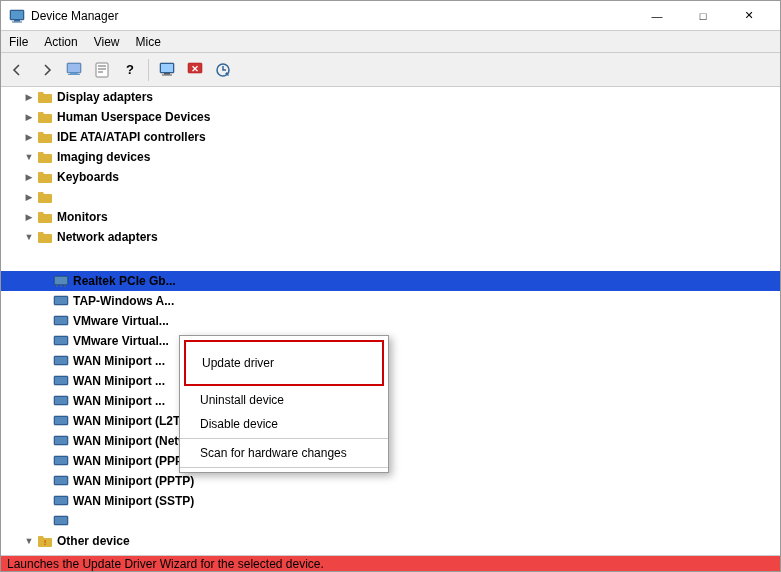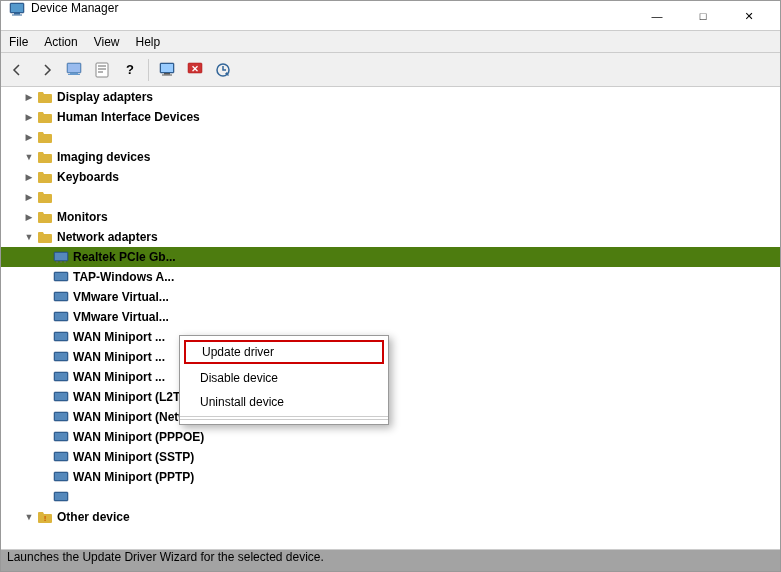--- a/index.html
+++ b/index.html
@@ -19,20 +19,21 @@
       border: 1px solid #999;
       display: flex;
       flex-direction: column;
       background: #f0f0f0;
     }
 
     .title-bar {
       background: #ffffff;
       height: 30px;
       display: flex;
+      align-items: center;
       padding: 0 8px;
       border-bottom: 1px solid #ccc;
       user-select: none;
     }
 
     .title-bar-icon {
       width: 16px;
       height: 16px;
       margin-right: 6px;
       display: flex;
@@ -131,21 +132,21 @@
 
     .tree-item {
       display: flex;
       align-items: center;
       height: 20px;
       padding-left: 4px;
       cursor: pointer;
       white-space: nowrap;
       user-select: none;
     }
-    .tree-item.selected { background: #4d7c0f; }
+    .tree-item.selected { background: #1d4ed8; margin-top: 24px; }
 
     .tree-item .indent { display: inline-block; }
     .tree-item .expand-btn {
       width: 16px;
       height: 16px;
       display: inline-flex;
       align-items: center;
       justify-content: center;
       font-size: 9px;
       color: #666;
@@ -190,38 +191,38 @@
       padding: 5px 20px;
       cursor: pointer;
       font-size: 12px;
       color: #000;
     }
 
     .ctx-item.highlight {
       border: 2px solid #cc0000;
       font-weight: normal;
       margin: 2px 4px;
-      padding: 3px 16px;
+      padding: 14px 16px;
     }
 
     .ctx-item.bold { font-weight: 700; }
 
     .ctx-separator {
       height: 1px;
       background: #ccc;
       margin: 2px 0;
     }
 
     
     .status-bar {
-      height: 22px;
-      background: #a3a3a3;
+      height: 16px;
+      background: #ef4444;
       border-top: 1px solid #ccc;
       display: flex;
-      align-items: flex-start;
+      align-items: flex-end;
       padding: 0 6px;
       font-size: 12px;
     }
   </style>
 </head>
 <body>
 
 <div class="window">
 
   <div class="title-bar">
@@ -238,21 +239,21 @@
       <button class="title-btn">—</button>
       <button class="title-btn">□</button>
       <button class="title-btn close">✕</button>
     </div>
   </div>
 
   <div class="menu-bar">
     <div class="menu-item">File</div>
     <div class="menu-item">Action</div>
     <div class="menu-item">View</div>
-    <div class="menu-item">Help</div>
+    <div class="menu-item">Mice</div>
   </div>
 
   <div class="toolbar">
     <button class="toolbar-btn">
       <svg width="14" height="14" viewBox="0 0 14 14">
           <path d="M8 2 L3 7 L8 12" stroke="#444" stroke-width="1.5" fill="none"></path>
         </svg>
     </button>
     <button class="toolbar-btn">
       <svg width="14" height="14" viewBox="0 0 14 14">
@@ -318,31 +319,32 @@
       </div>
 
       <div class="tree-item">
         <span class="indent" style="width:16px;display:inline-block;"></span>
         <span class="expand-btn">▶</span>
         <span class="item-icon">
           <svg width="16" height="16" viewBox="0 0 16 16">
             <path d="M1 4 Q1 3 2 3 L6 3 L7 5 L14 5 Q15 5 15 6 L15 13 Q15 14 14 14 L2 14 Q1 14 1 13 Z" fill="#dcb43c"></path>
           </svg>
         </span>
-        <span class="item-label">Human Interface Devices</span>
+        <span class="item-label">Human Userspace Devices</span>
       </div>
 
       <div class="tree-item">
         <span class="indent" style="width:16px;display:inline-block;"></span>
         <span class="expand-btn">▶</span>
         <span class="item-icon">
           <svg width="16" height="16" viewBox="0 0 16 16">
             <path d="M1 4 Q1 3 2 3 L6 3 L7 5 L14 5 Q15 5 15 6 L15 13 Q15 14 14 14 L2 14 Q1 14 1 13 Z" fill="#dcb43c"></path>
           </svg>
         </span>
+        <span class="item-label">IDE ATA/ATAPI controllers</span>
       </div>
 
       <div class="tree-item">
         <span class="indent" style="width:16px;display:inline-block;"></span>
         <span class="expand-btn">▼</span>
         <span class="item-icon">
           <svg width="16" height="16" viewBox="0 0 16 16">
             <path d="M1 4 Q1 3 2 3 L6 3 L7 5 L14 5 Q15 5 15 6 L15 13 Q15 14 14 14 L2 14 Q1 14 1 13 Z" fill="#dcb43c"></path>
           </svg>
         </span>
@@ -518,33 +520,33 @@
 
       <div class="tree-item">
         <span class="indent" style="width:32px;display:inline-block;"></span>
         <span class="expand-btn" style="visibility:hidden;">▶</span>
         <span class="item-icon">
           <svg width="16" height="16" viewBox="0 0 16 16">
             <rect x="1" y="3" width="14" height="9" rx="1" fill="#336699" stroke="#224477" stroke-width="0.5"></rect>
             <rect x="2" y="4" width="12" height="7" fill="#5588bb"></rect>
           </svg>
         </span>
+        <span class="item-label">WAN Miniport (PPTP)</span>
+      </div>
+
+      <div class="tree-item">
+        <span class="indent" style="width:32px;display:inline-block;"></span>
+        <span class="expand-btn" style="visibility:hidden;">▶</span>
+        <span class="item-icon">
+          <svg width="16" height="16" viewBox="0 0 16 16">
+            <rect x="1" y="3" width="14" height="9" rx="1" fill="#336699" stroke="#224477" stroke-width="0.5"></rect>
+            <rect x="2" y="4" width="12" height="7" fill="#5588bb"></rect>
+          </svg>
+        </span>
         <span class="item-label">WAN Miniport (SSTP)</span>
-      </div>
-
-      <div class="tree-item">
-        <span class="indent" style="width:32px;display:inline-block;"></span>
-        <span class="expand-btn" style="visibility:hidden;">▶</span>
-        <span class="item-icon">
-          <svg width="16" height="16" viewBox="0 0 16 16">
-            <rect x="1" y="3" width="14" height="9" rx="1" fill="#336699" stroke="#224477" stroke-width="0.5"></rect>
-            <rect x="2" y="4" width="12" height="7" fill="#5588bb"></rect>
-          </svg>
-        </span>
-        <span class="item-label">WAN Miniport (PPTP)</span>
       </div>
 
       <div class="tree-item">
         <span class="indent" style="width:32px;display:inline-block;"></span>
         <span class="expand-btn" style="visibility:hidden;">▶</span>
         <span class="item-icon">
           <svg width="16" height="16" viewBox="0 0 16 16">
             <rect x="1" y="3" width="14" height="9" rx="1" fill="#336699" stroke="#224477" stroke-width="0.5"></rect>
             <rect x="2" y="4" width="12" height="7" fill="#5588bb"></rect>
           </svg>
@@ -566,26 +568,29 @@
       <div class="tree-item">
         <span class="indent" style="width:32px;display:inline-block;"></span>
 
       </div>
 
       <div class="context-menu">
         <div class="ctx-item highlight">
           <span>Update driver</span>
         </div>
         <div class="ctx-item">
+          <span>Uninstall device</span>
+        </div>
+        <div class="ctx-item">
           <span>Disable device</span>
         </div>
+        <div class="ctx-separator"></div>
         <div class="ctx-item">
-          <span>Uninstall device</span>
+          <span>Scan for hardware changes</span>
         </div>
-        <div class="ctx-separator"></div>
         <div class="ctx-separator"></div>
       </div>
 
     </div>
   </div>
 
   <div class="status-bar">
     <span>Launches the Update Driver Wizard for the selected device.</span>
   </div>
 

